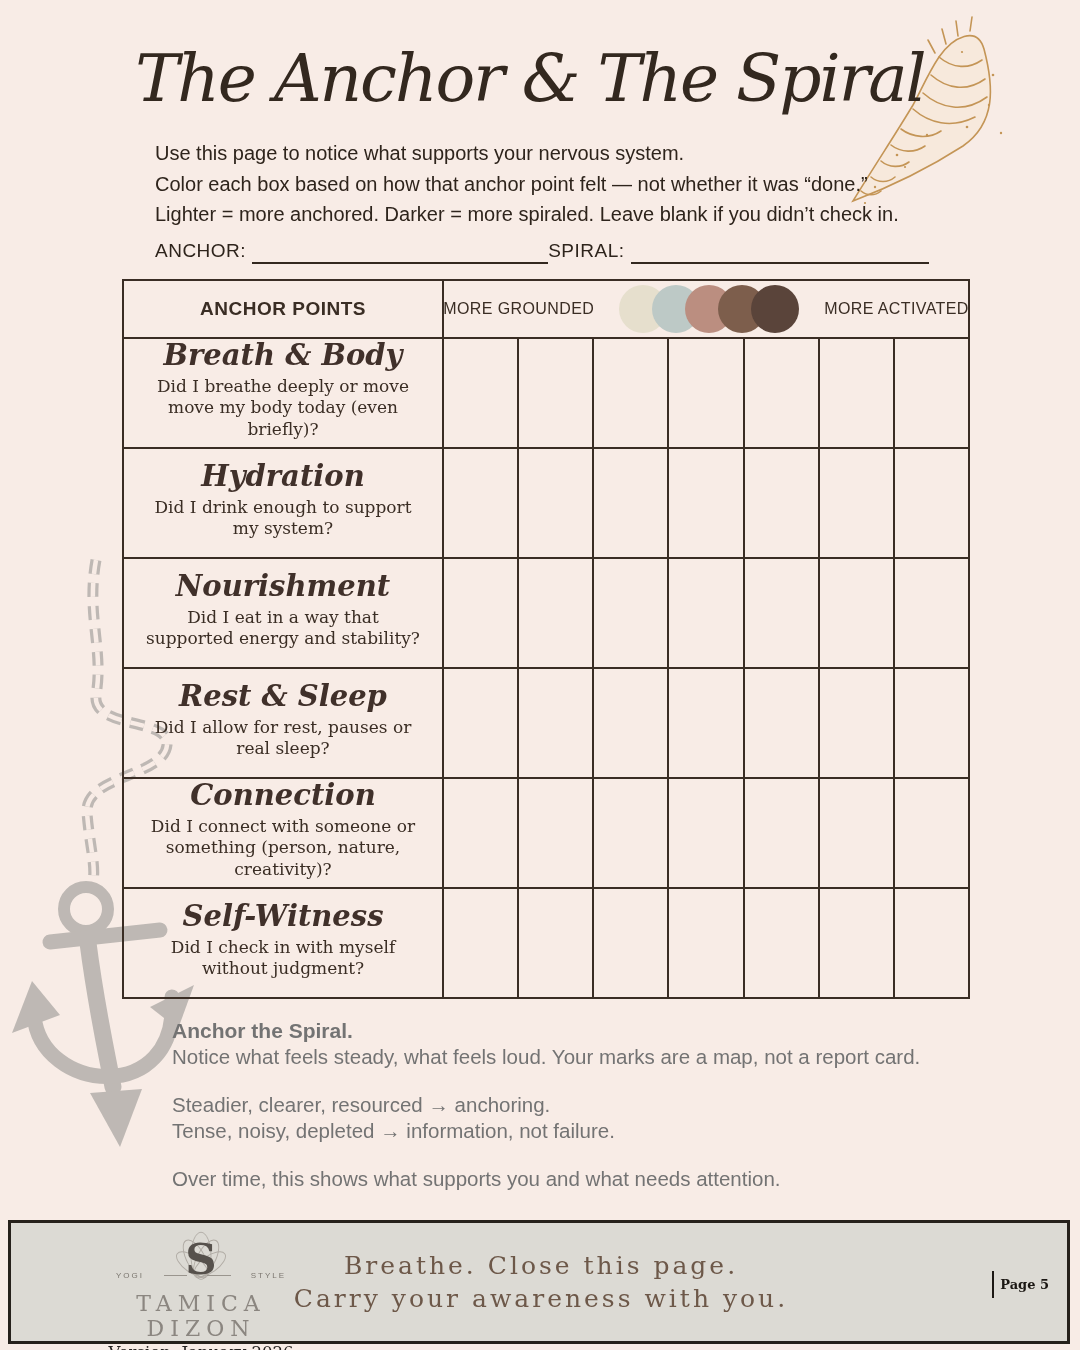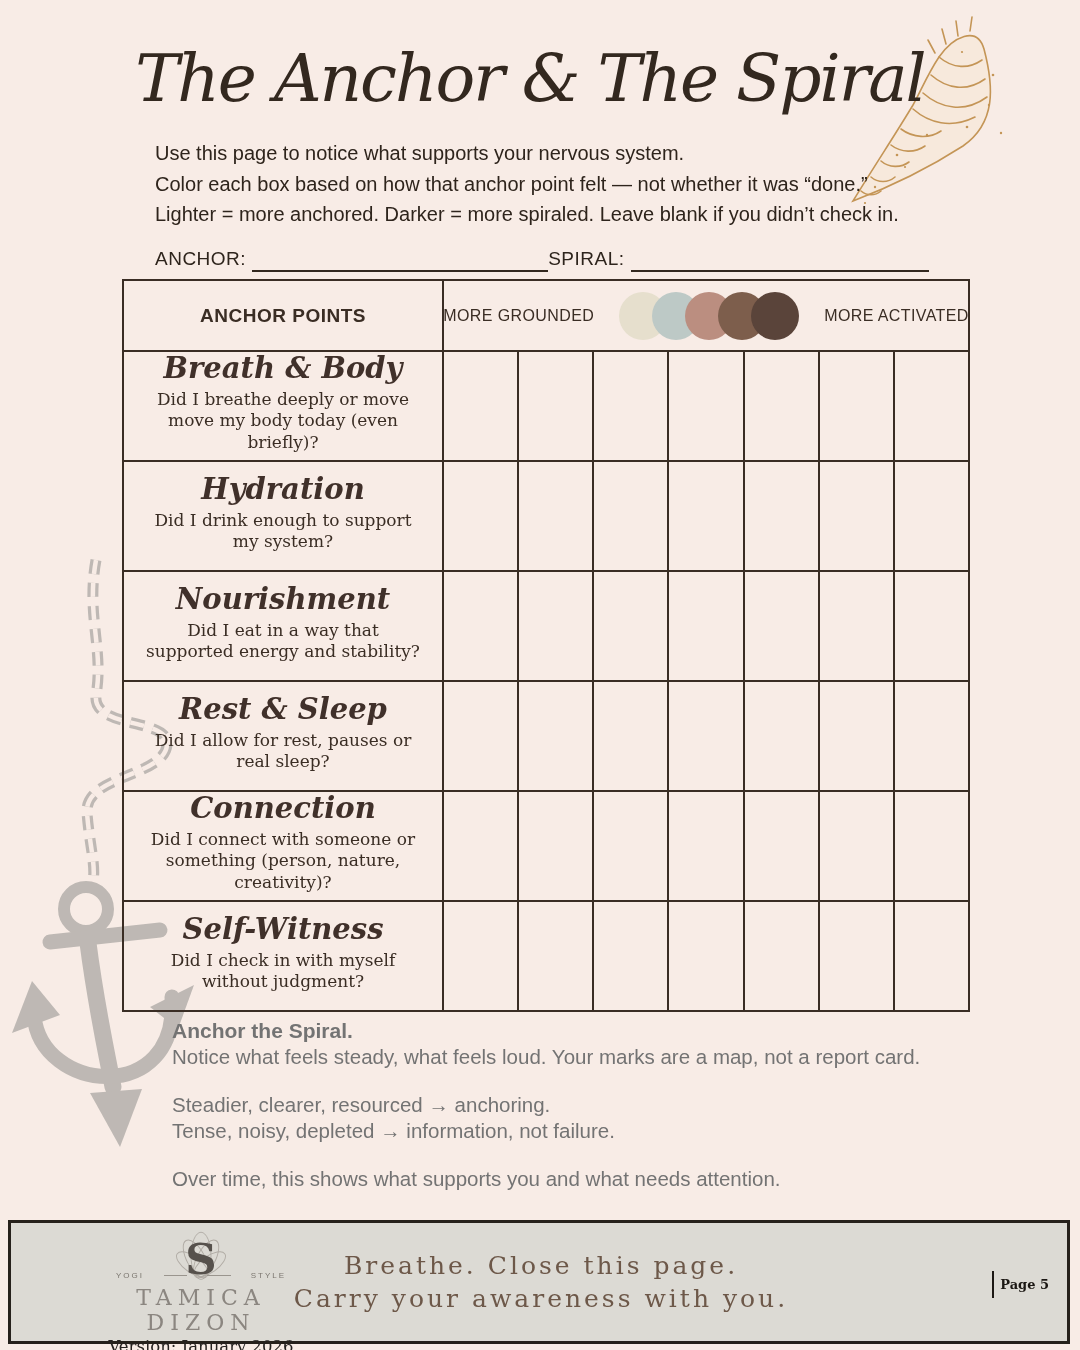--- a/index.html
+++ b/index.html
@@ -23,36 +23,36 @@
     font-size:66px;
     letter-spacing:-2px;
     color:#33281f;
     white-space:nowrap;
   }
   .instructions {
     position:absolute; left:155px; top:138px; width:760px;
     font-size:20px; line-height:30.5px; color:#2e241c;
   }
   
-  .field-row { position:absolute; top:248px; left:155px; width:810px; display:flex; }
+  .field-row { position:absolute; top:240px; left:155px; width:810px; display:flex; }
   .field-group { display:flex; align-items:flex-end; }
   .field-label { font-size:19px; letter-spacing:0.5px; color:#2e241c; padding-bottom:2px; }
   .field-line { display:inline-block; height:22px; border-bottom:2.5px solid #33281f; margin-left:6px; }
   .field-line.anchor { width:296px; }
   .field-line.spiral { width:298px; }
   .field-group.spiral-group { }
   
   table.anchor-table {
     position:absolute; left:122px; top:279px;
     width:848px; border-collapse:collapse; table-layout:fixed;
     background:transparent;
   }
   .anchor-table th, .anchor-table td { border:2px solid #3a2d24; padding:0; }
   .anchor-table col.label-col { width:320px; }
-  tr.header-row { height:71px;border-radius:6px; }
+  tr.header-row { height:58px;border-radius:6px; }
   tr.data-row { height:110px; }
   .head-label {
     font-size:19px; font-weight:bold; letter-spacing:0.5px;
     color:#3a2d24; text-align:center;
   }
   .scale-cell-inner {
     display:flex; align-items:center; justify-content:center; gap:25px;
     height:100%;
   }
   .scale-text { font-size:16px; font-weight:normal; letter-spacing:0.4px; color:#3a2d24; white-space:nowrap; }
@@ -82,21 +82,21 @@
   .summary .gap { height:22px; }
   
   .footer {
     position:absolute; left:8px; top:1220px; width:1062px; height:124px;
     background:#dcdad4; border:3px solid #26211b;
   }
   .logo-block { position:absolute; left:70px; top:2px; width:240px; text-align:center; }
   .lotus { display:block; margin:0 auto; }
   .yogi-style-row {
     display:flex; align-items:center; justify-content:center; gap:20px;
-    width:170px; margin:-12px auto 5px auto;
+    width:170px; margin:-12px auto 11px auto;
     font-size:8px; letter-spacing:2px; color:#7b766f;
   }
   .yogi-style-row .rule { flex:1; border-top:1px solid #9a958e; }
   .brand-name {
     font-family:"DejaVu Serif", serif;
     font-size:22px; letter-spacing:6px; color:#8b8680; line-height:25px;
   }
   .version { font-family:"DejaVu Serif", serif; font-size:16.5px; color:#262220; margin-top:2px; }
   .quote {
     position:absolute; left:235px; top:26px; width:590px;

